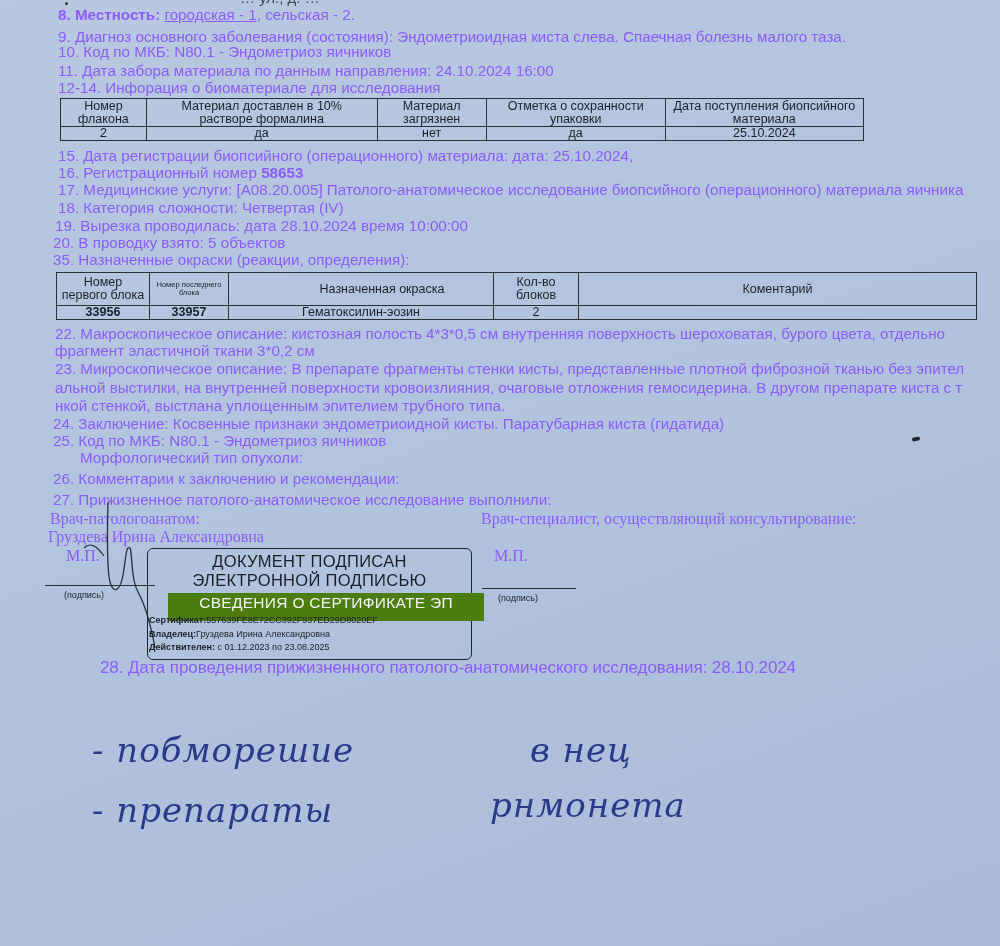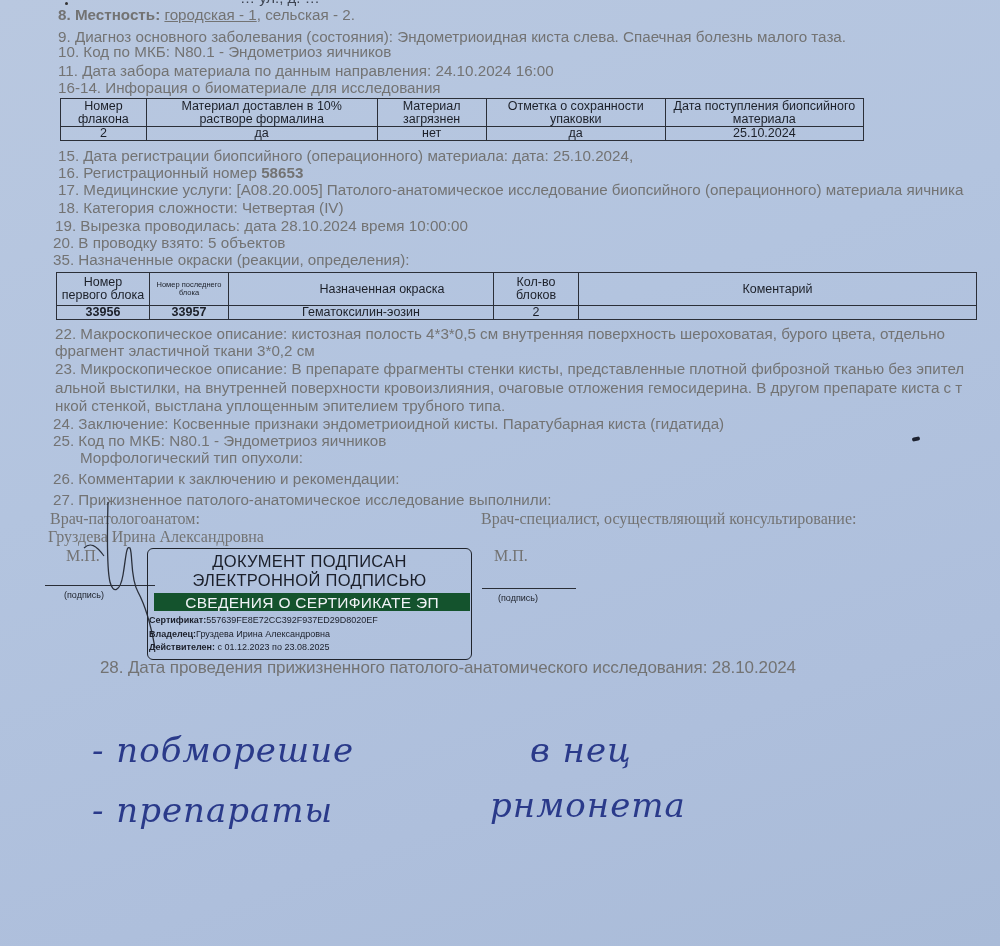--- a/index.html
+++ b/index.html
@@ -5,41 +5,41 @@
   html, body { margin: 0; padding: 0; }
   body {
     width: 1000px; height: 946px; overflow: hidden; position: relative;
     background: linear-gradient(160deg, #b9c8e0 0%, #b3c4df 40%, #aebfdc 75%, #a9bbd8 100%);
     font-family: "Liberation Sans", sans-serif;
     color: #1b1f2a;
   }
   .page { position: absolute; left: 0; top: 0; width: 1000px; height: 946px; }
   .line {
     position: absolute; white-space: nowrap; font-size: 15.2px; line-height: 18px;
-    color: #737373;
+    color: #8b5cf6;
   }
   .cutoff { position: absolute; left: 240px; top: -11px; font-size: 15px; color: #2a2f3a; white-space: nowrap; opacity: 0.85; }
   .dot { position:absolute; left: 65px; top: 2px; width:3px; height:3px; border-radius:50%; background:#333; }
   b.bold { font-weight: bold; }
   u.under { text-decoration: underline; }
   table.grid {
     position: absolute; border-collapse: collapse; font-size: 12.5px; line-height: 13px; color: #1c2029;
   }
   table.grid td {
     border: 1.4px solid #2b2f38; text-align: center; vertical-align: middle; padding: 0 2px;
   }
   table.grid td.tiny { font-size: 7.5px; line-height: 8px; }
   .stamp {
     position: absolute; left: 147px; top: 548px; width: 323px; height: 110px;
     border: 1.6px solid #20242c; border-radius: 6px;
   }
   .stamp .t1 { position: absolute; left: 0; width: 100%; text-align: center; font-size: 16.5px; letter-spacing: 0.3px; }
   .stamp .bar {
-    position: absolute; left: 6px; top: 44px; width: 316px; height: 18px;
-    background: #14532d; color: #f1f3f7; font-size: 15.5px; line-height: 19px; text-align: center; letter-spacing: 0.3px;
+    position: absolute; left: 20px; top: 44px; width: 316px; height: 28px;
+    background: #4d7c0f; color: #f1f3f7; font-size: 15.5px; line-height: 19px; text-align: center; letter-spacing: 0.3px;
   }
   .stamp .small { position: absolute; left: 1px; font-size: 9px; white-space: nowrap; }
   .serif { font-family: "Liberation Serif", serif; }
   .sigline { position: absolute; height: 1.4px; background: #2a2e37; }
   .sub { position: absolute; font-size: 9px; color: #1c2029; }
   .hand {
     position: absolute; font-family: "DejaVu Serif", serif; font-style: italic;
     color: #2a3a8a; font-size: 34px; white-space: nowrap; letter-spacing: 1px;
   }
 </style>
@@ -51,21 +51,21 @@
   <span class="dot"></span>
   <span class="cutoff">… ул., д. …</span>
 
   <div class="line" style="left:58px;top:6px;">
     <b class="bold">8. Местность:</b>
     <u class="under">городская - 1</u><span>, сельская - 2.</span>
   </div>
   <div class="line" style="left:58px;top:28px;">9. Диагноз основного заболевания (состояния): Эндометриоидная киста слева. Спаечная болезнь малого таза.</div>
   <div class="line" style="left:58px;top:43px;">10. Код по МКБ: N80.1 - Эндометриоз яичников</div>
   <div class="line" style="left:58px;top:62px;">11. Дата забора материала по данным направления: 24.10.2024 16:00</div>
-  <div class="line" style="left:58px;top:79px;">16-14. Инфорация о биоматериале для исследования</div>
+  <div class="line" style="left:58px;top:79px;">12-14. Инфорация о биоматериале для исследования</div>
 
   <table class="grid" style="left:60px;top:98px;width:804px;">
     <tbody>
         <tr style="height:28px;">
       <td style="width:82px;"><span>Номер</span><br><span>флакона</span></td>
       <td style="width:232px;"><span>Материал доставлен в 10%</span><br><span>растворе формалина</span></td>
       <td style="width:106px;"><span>Материал</span><br><span>загрязнен</span></td>
       <td style="width:178px;"><span>Отметка о сохранности</span><br><span>упаковки</span></td>
       <td style="width:198px;"><span>Дата поступления биопсийного</span><br><span>материала</span></td>
     </tr>

